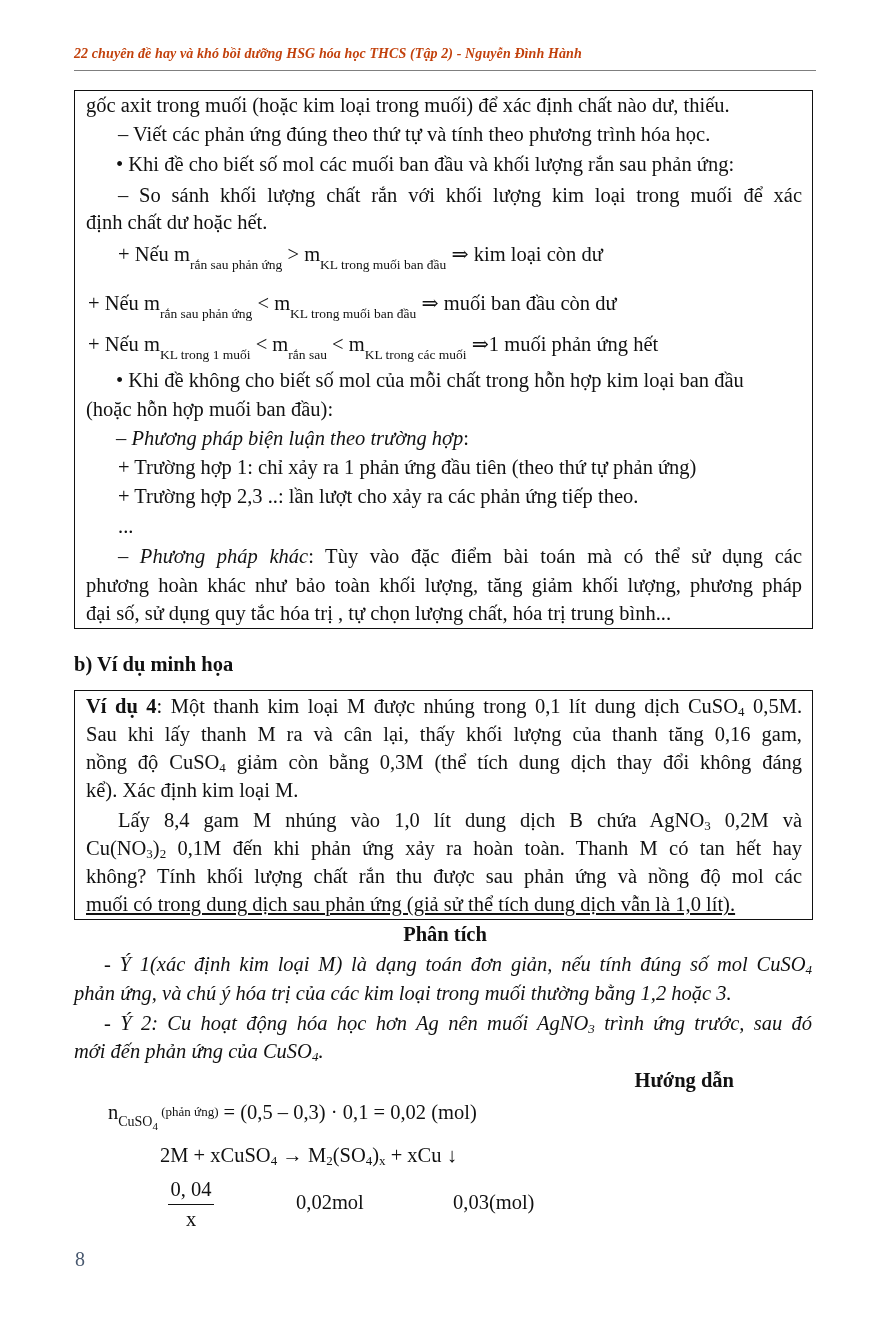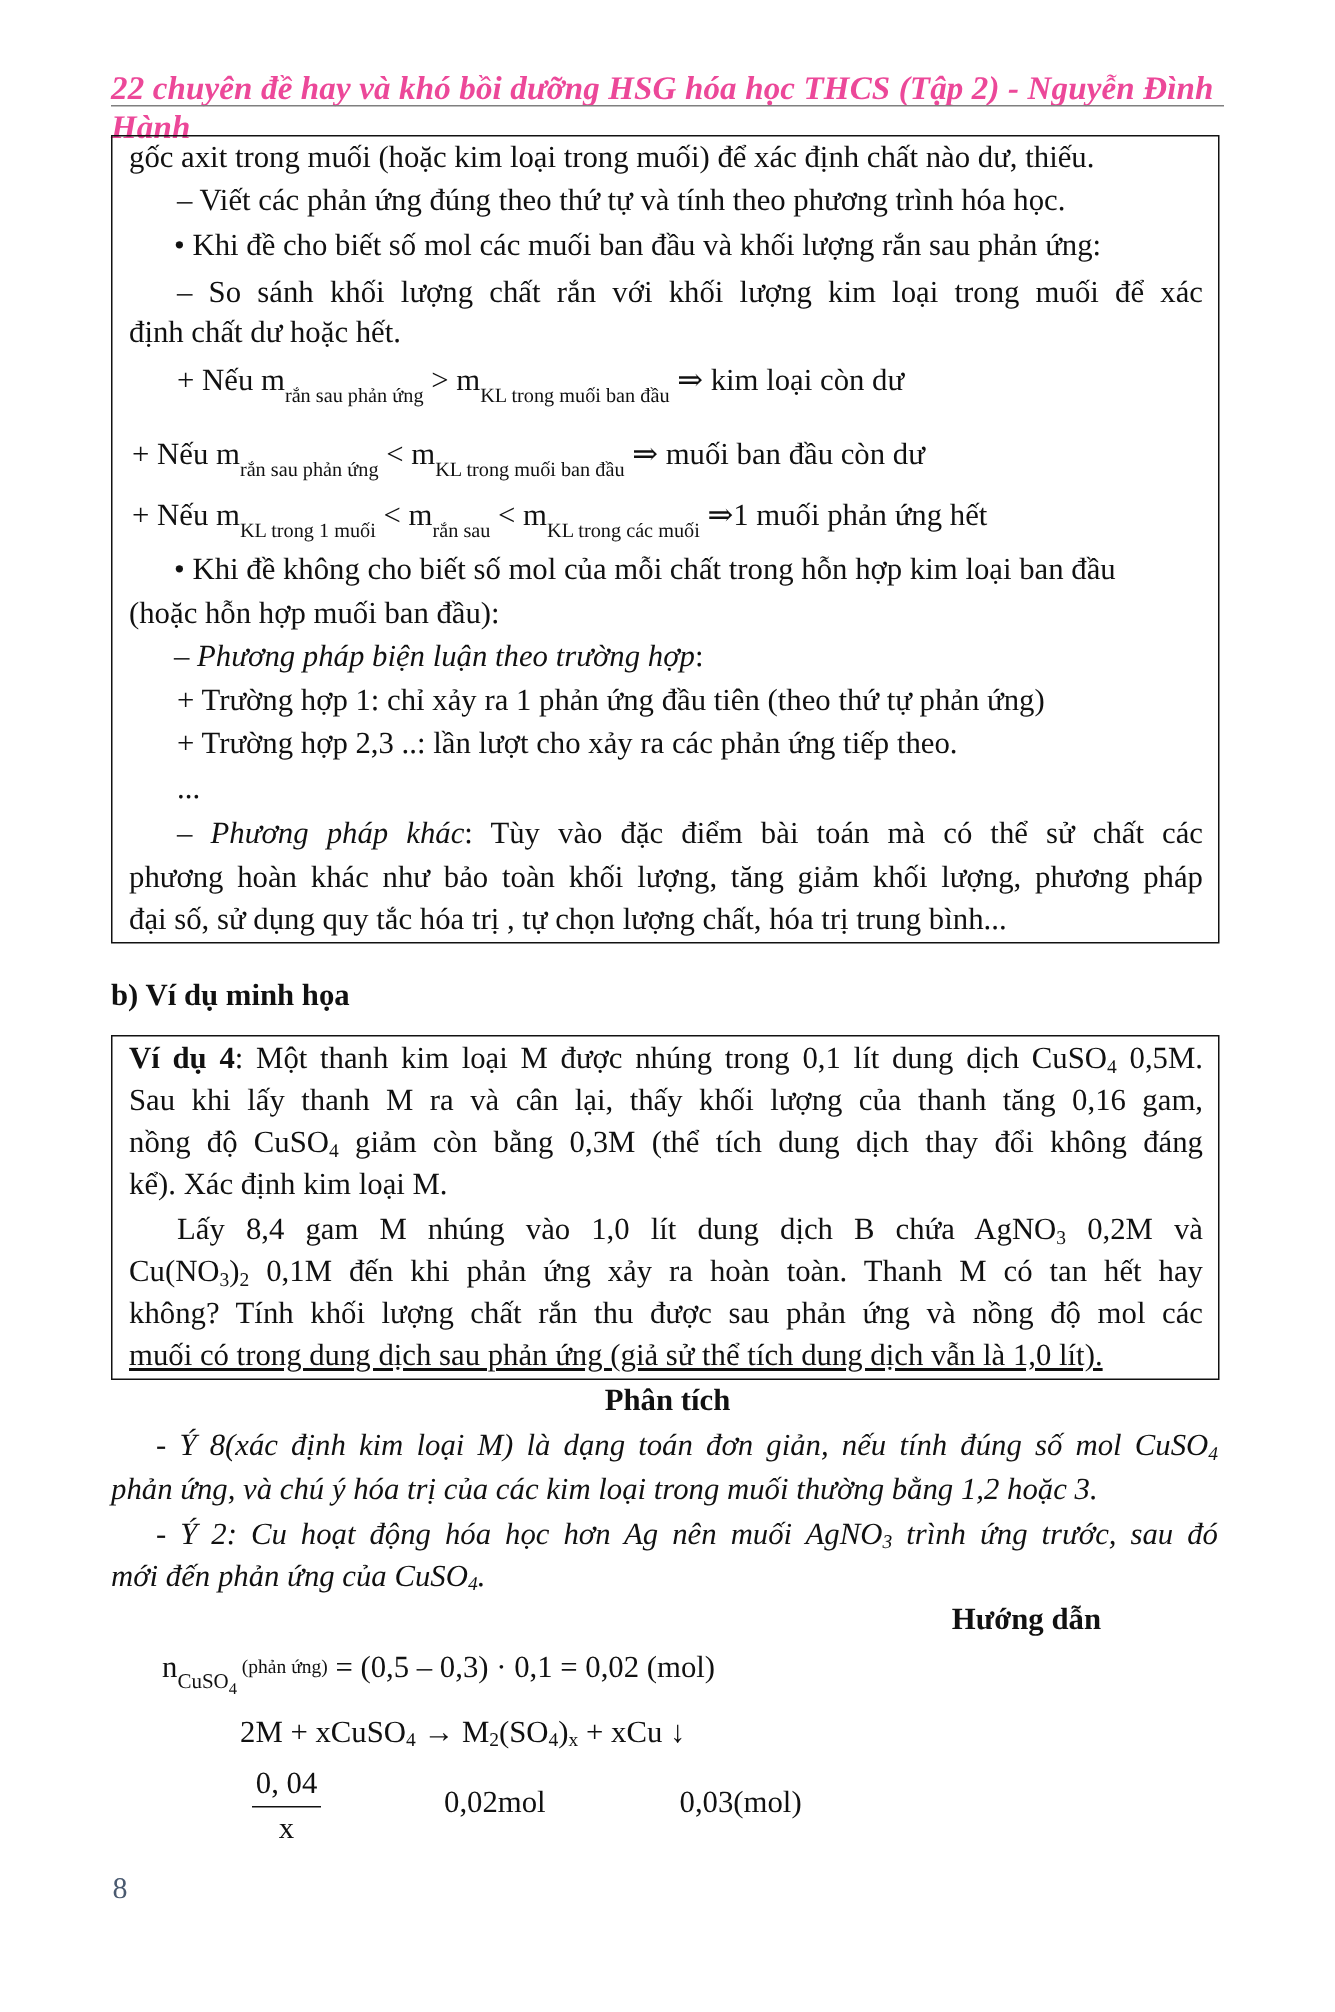--- a/index.html
+++ b/index.html
@@ -3,21 +3,21 @@
 <meta charset="utf-8">
 <style>
   html, body { margin: 0; padding: 0; background: #ffffff; }
   body {
     width: 890px; height: 1341px; position: relative; overflow: hidden;
     font-family: "Liberation Serif", "DejaVu Serif", serif;
     color: #111;
   }
   .page-header {
     position: absolute; left: 74px; top: 46px; width: 740px;
-    font-style: italic; font-weight: bold; font-size: 22px; color: #ec4899;
+    font-style: italic; font-weight: bold; font-size: 14px; color: #c2410c;
     letter-spacing: 0.1px;
   }
   .header-rule {
     position: absolute; left: 74px; top: 70px; width: 742px; height: 0;
     border-top: 1.5px solid #7f7f7f;
   }
   .box {
     position: absolute; border: 1.3px solid #111; box-sizing: border-box;
   }
   .box1 { left: 74px; top: 90px; width: 739px; height: 539px; }
@@ -64,21 +64,21 @@
 
 <div class="line" style="left:116px;top:366px;">• Khi đề không cho biết số mol của mỗi chất trong hỗn hợp kim loại ban đầu</div>
 <div class="line" style="left:86px;top:395px;">(hoặc hỗn hợp muối ban đầu):</div>
 <div class="line" style="left:116px;top:424px;">
   <span>–  </span><i>Phương pháp biện luận theo trường hợp</i><span>:</span>
 </div>
 <div class="line" style="left:118px;top:453px;">+ Trường hợp 1: chỉ xảy ra 1 phản ứng đầu tiên (theo thứ tự phản ứng)</div>
 <div class="line" style="left:118px;top:482px;">+ Trường hợp 2,3 ..: lần lượt cho xảy ra các phản ứng tiếp theo.</div>
 <div class="line" style="left:118px;top:512px;">...</div>
 <div class="line just" style="left:118px;top:542px;width:684px;">
-  <span>– </span><i>Phương pháp khác</i><span>: Tùy vào đặc điểm bài toán mà có thể sử chất các</span>
+  <span>– </span><i>Phương pháp khác</i><span>: Tùy vào đặc điểm bài toán mà có thể sử dụng các</span>
 </div>
 <div class="line just" style="left:86px;top:571px;width:716px;">phương hoàn khác như bảo toàn khối lượng, tăng giảm khối lượng, phương pháp</div>
 <div class="line" style="left:86px;top:599px;">đại số, sử dụng quy tắc hóa trị , tự chọn lượng chất, hóa trị trung bình...</div>
 
 <div class="line bold" style="left:74px;top:650px;">b) Ví dụ minh họa</div>
 
 <div class="box box2"></div>
 <div class="line just" style="left:86px;top:692px;width:716px;">
   <b>Ví dụ 4</b><span>: Một thanh kim loại M được nhúng trong 0,1 lít dung dịch CuSO</span><sub class="c">4</sub><span> 0,5M.</span>
 </div>
@@ -91,21 +91,21 @@
   <span>Lấy 8,4 gam M nhúng vào 1,0 lít dung dịch B chứa AgNO</span><sub class="c">3</sub><span> 0,2M và</span>
 </div>
 <div class="line just" style="left:86px;top:834px;width:716px;">
   <span>Cu(NO</span><sub class="c">3</sub><span>)</span><sub class="c">2</sub><span> 0,1M đến khi phản ứng xảy ra hoàn toàn. Thanh M có tan hết hay</span>
 </div>
 <div class="line just" style="left:86px;top:862px;width:716px;">không? Tính khối lượng chất rắn thu được sau phản ứng và nồng độ mol các</div>
 <div class="line" style="left:86px;top:890px;text-decoration:underline;">muối có trong dung dịch sau phản ứng (giả sử thể tích dung dịch vẫn là 1,0 lít).</div>
 
 <div class="line bold" style="left:0;top:920px;width:890px;text-align:center;">Phân tích</div>
 <div class="line just" style="left:104px;top:950px;width:708px;font-style:italic;">
-  <span>-  </span><span>Ý 8(xác định kim loại M) là dạng toán đơn giản, nếu tính đúng số mol CuSO</span><sub class="c">4</sub>
+  <span>-  </span><span>Ý 1(xác định kim loại M) là dạng toán đơn giản, nếu tính đúng số mol CuSO</span><sub class="c">4</sub>
 </div>
 <div class="line" style="left:74px;top:979px;font-style:italic;">phản ứng, và chú ý hóa trị của các kim loại trong muối thường bằng 1,2 hoặc 3.</div>
 <div class="line just" style="left:104px;top:1009px;width:708px;font-style:italic;">
   <span>-  </span><span>Ý 2: Cu hoạt động hóa học hơn Ag nên muối AgNO</span><sub class="c">3</sub><span> trình ứng trước, sau đó</span>
 </div>
 <div class="line" style="left:74px;top:1037px;font-style:italic;">
   <span>mới đến phản ứng của CuSO</span><sub class="c">4</sub><span>.</span>
 </div>
 
 <div class="line bold" style="left:0;top:1066px;width:734px;text-align:right;">Hướng dẫn</div>

